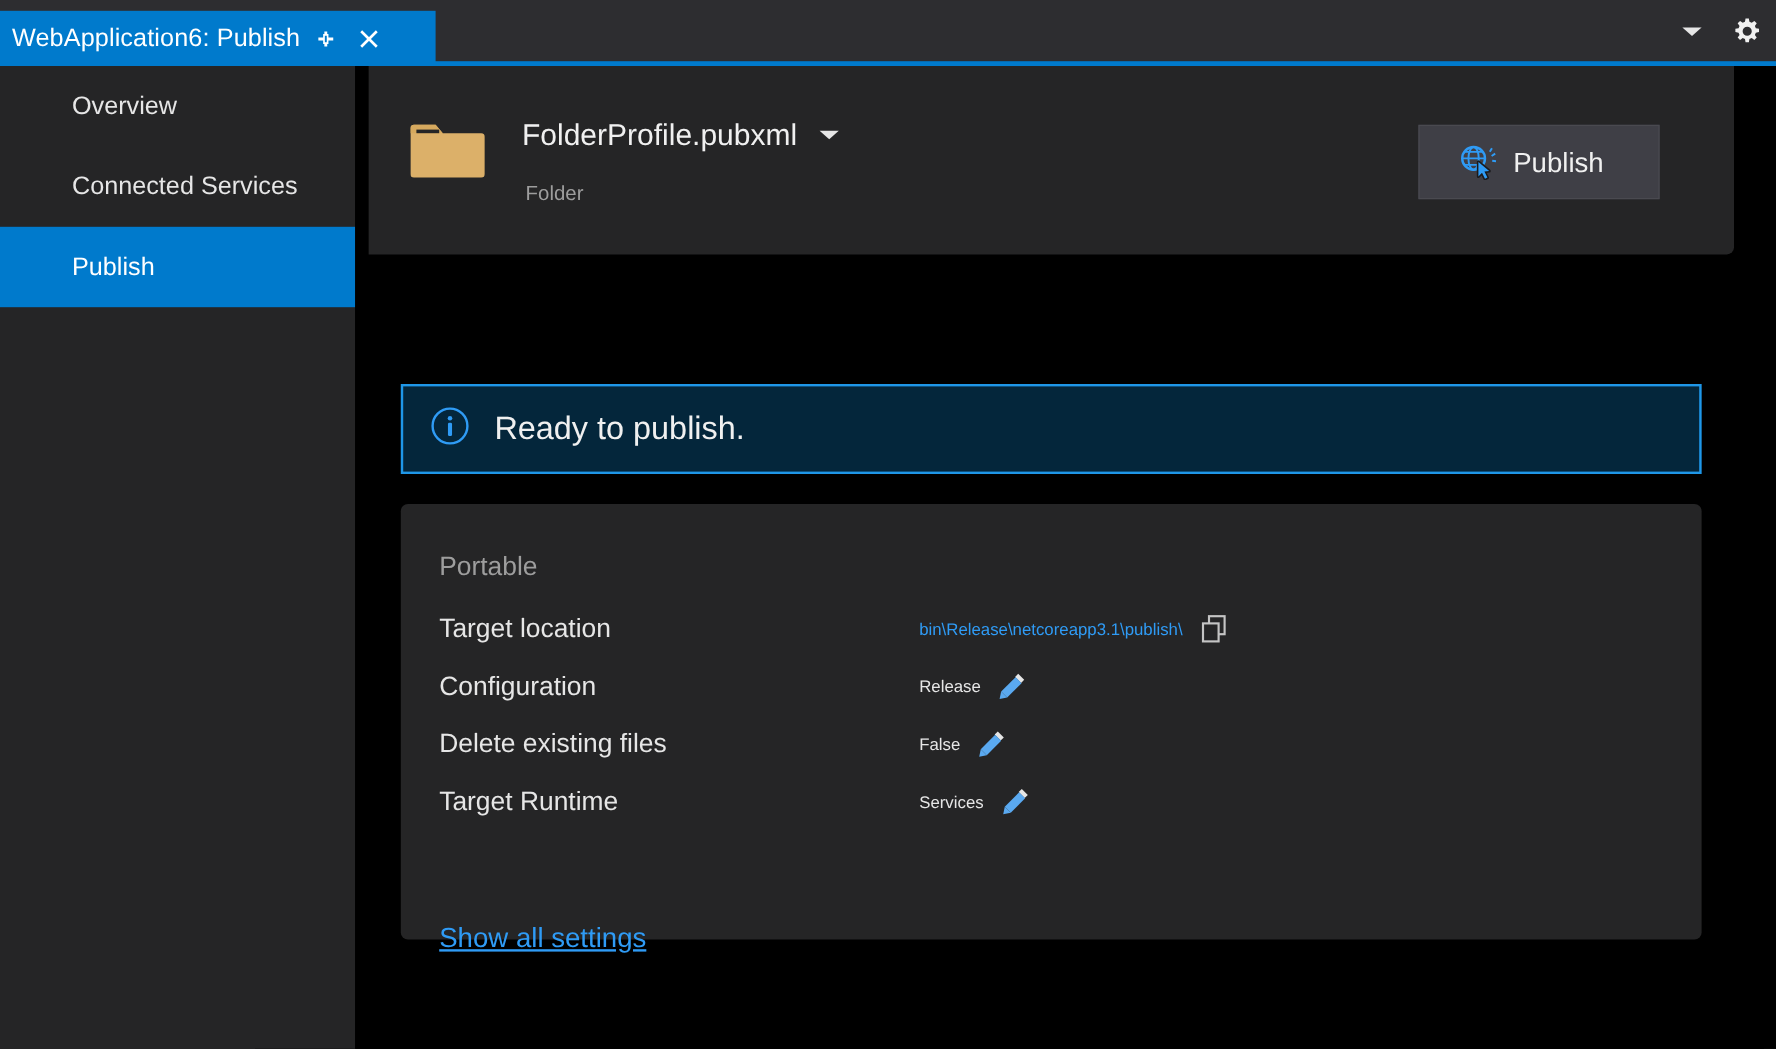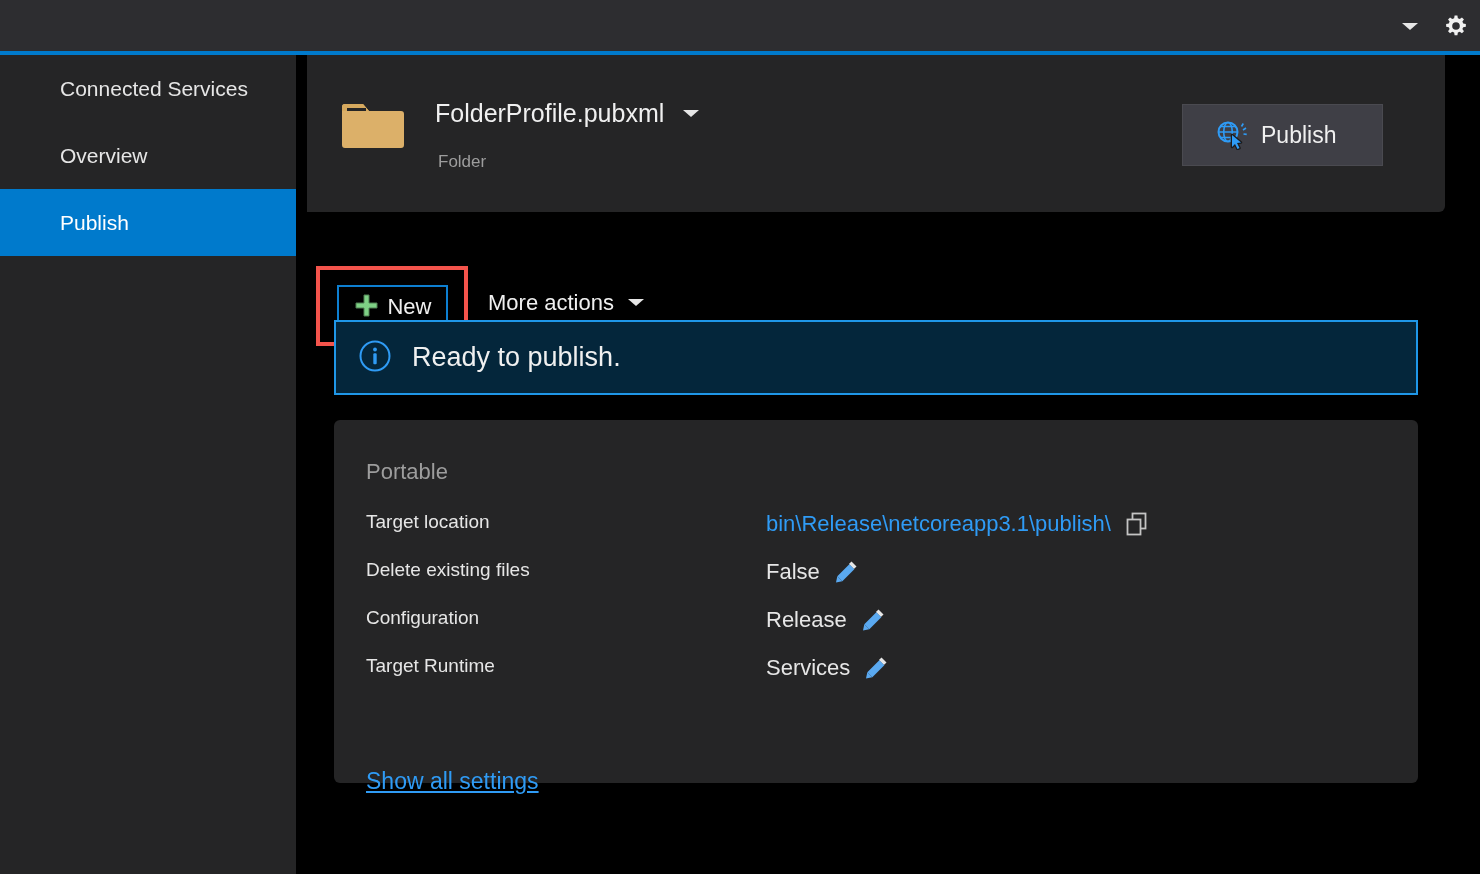--- a/index.html
+++ b/index.html
@@ -123,57 +123,70 @@
   .settings-card {
     position: absolute; left: 27px; top: 365px; width: 1084px; height: 363px;
     background: #252526; border-radius: 6px;
   }
   .settings-title {
     position: absolute; left: 32px; top: 39px;
     color: #9d9d9d; font-size: 22px;
   }
   .settings-rows { position: absolute; left: 32px; top: 91px; width: 1020px; }
   .srow { position: relative; height: 48px; }
-  .srow-label { position: absolute; left: 0; top: 0; color: #e6e6e6; font-size: 19px; white-space: nowrap; }
+  .srow-label { position: absolute; left: 0; top: 0; color: #e6e6e6; font-size: 22px; white-space: nowrap; }
   .srow-value { position: absolute; left: 400px; top: 0; display: flex; align-items: center; gap: 13px; }
-  .srow-value-text { color: #e6e6e6; font-size: 22px; white-space: nowrap; }
+  .srow-value-text { color: #e6e6e6; font-size: 14px; white-space: nowrap; }
   .srow-value-text.link { color: #2f9bf5; cursor: pointer; }
   .show-all {
     position: absolute; left: 32px; top: 348px;
     color: #2f9bf5; font-size: 23px; cursor: pointer; text-decoration: underline;
   }
   .icon-btn { display: flex; align-items: center; cursor: pointer; }
 </style>
 </head>
 <body>
 
 <div class="root">
 
   <div class="tabstrip">
+    <div class="tab">
+      <span class="tab-title">WebApplication6: Publish</span>
+      <span class="tab-btn tab-pin">
+        <svg width="17" height="17" viewBox="0 0 17 17">
+          <path d="M3 8 h4 V5 h1 v-2 h1 v2 h1 v3 h4 v1 h-4 v3 h-1 v2 h-1 v-2 h-1 v-3 H3 z" fill="none" stroke="#ffffff" stroke-width="1.4"></path>
+        </svg>
+      </span>
+      <span class="tab-btn tab-close">
+        <svg width="19" height="19" viewBox="0 0 19 19">
+          <path d="M3 3 L16 16 M16 3 L3 16" stroke="#ffffff" stroke-width="2.2" fill="none"></path>
+        </svg>
+      </span>
+    </div>
     <div class="win-tools">
       <span class="win-tool">
         <svg width="20" height="14" viewBox="0 0 20 14">
           <path d="M2 4 L10 11 L18 4 Z" fill="#e6e6e6"></path>
         </svg>
       </span>
       <span class="win-tool">
         <svg width="24" height="24" viewBox="0 0 24 24">
           <path d="M12 8.2 a3.8 3.8 0 1 0 0 7.6 a3.8 3.8 0 1 0 0 -7.6 z M10.6 1.5 h2.8 l.45 2.65 1.9 .8 2.2-1.55 2 2 -1.55 2.2 .8 1.9 2.65 .45 v2.8 l-2.65 .45 -.8 1.9 1.55 2.2 -2 2 -2.2-1.55 -1.9 .8 -.45 2.65 h-2.8 l-.45-2.65 -1.9-.8 -2.2 1.55 -2-2 1.55-2.2 -.8-1.9 -2.65-.45 v-2.8 l2.65-.45 .8-1.9 -1.55-2.2 2-2 2.2 1.55 1.9-.8 z" fill="#f0f0f0"></path>
         </svg>
       </span>
     </div>
     <div class="tab-underline"></div>
   </div>
 
   <div class="sidebar">
     <div class="side-item">
+      <span>Overview</span>
+    </div>
+    <div class="side-item">
       <span>Connected Services</span>
-    </div>
-    <div class="side-item">
-      <span>Overview</span>
     </div>
     <div class="side-item active">
       <span>Publish</span>
     </div>
   </div>
 
   <div class="gap-col"></div>
 
   <div class="content">
 
@@ -203,39 +216,20 @@
             <path d="M3.8 12 h18.4 M5 6.6 h16 M5 17.4 h16" stroke="#2f9bf5" stroke-width="1.5" fill="none"></path>
             <path d="M17 15 L17 27 L20 24 L22.5 29 L24.5 28 L22 23 L26 22.5 Z" fill="#1b1b1d" stroke="#1b1b1d" stroke-width="2.6" stroke-linejoin="round"></path>
             <path d="M17 15 L17 27 L20 24 L22.5 29 L24.5 28 L22 23 L26 22.5 Z" fill="#2f9bf5"></path>
             <path d="M28 10 l3-2 M28.5 14 l3.2 .4 M26.5 6.5 l1.8-3" stroke="#2f9bf5" stroke-width="1.6" fill="none"></path>
           </svg>
         </span>
         <span class="publish-btn-label">Publish</span>
       </div>
     </div>
 
-    <div class="actions-bar">
-      <div class="highlight-box"></div>
-      <div class="new-btn">
-        <span>
-          <svg width="27" height="27" viewBox="0 0 27 27">
-            <path d="M11 3 h5 v8 h8 v5 h-8 v8 h-5 v-8 H3 v-5 h8 z" fill="#7ed085" stroke="#4e7f53" stroke-width="1"></path>
-          </svg>
-        </span>
-        <span class="new-label">New</span>
-      </div>
-      <div class="more-actions">
-        <span class="more-actions-label">More actions</span>
-        <span>
-          <svg width="18" height="12" viewBox="0 0 18 12">
-            <path d="M1 3 L9 10 L17 3 Z" fill="#e6e6e6"></path>
-          </svg>
-        </span>
-      </div>
-    </div>
 
     <div class="info-banner">
       <span>
         <svg width="34" height="34" viewBox="0 0 34 34">
           <circle cx="17" cy="17" r="14.5" fill="none" stroke="#2f9bf5" stroke-width="2"></circle>
           <circle cx="17" cy="10.5" r="1.9" fill="#2f9bf5"></circle>
           <rect x="15.3" y="14.3" width="3.4" height="11" rx="1.1" fill="#2f9bf5"></rect>
         </svg>
       </span>
       <span class="info-text">Ready to publish.</span>
@@ -247,54 +241,54 @@
       <div class="settings-rows">
 
         <div class="srow">
           <span class="srow-label">Target location</span>
           <span class="srow-value">
             <span class="srow-value-text link">bin\Release\netcoreapp3.1\publish\</span>
             <span class="icon-btn">
               <svg width="26" height="26" viewBox="0 0 26 26">
                 <rect x="8.5" y="2.5" width="13" height="15" fill="none" stroke="#c4c4c4" stroke-width="1.8"></rect>
                 <rect x="3.5" y="8.5" width="13" height="15" fill="#252526" stroke="#c4c4c4" stroke-width="1.8"></rect>
+              </svg>
+            </span>
+          </span>
+        </div>
+
+        <div class="srow">
+          <span class="srow-label">Configuration</span>
+          <span class="srow-value">
+            <span class="srow-value-text">Release</span>
+            <span class="icon-btn">
+              <svg width="26" height="26" viewBox="0 0 26 26">
+                <path d="M18.5 2.5 l5 5 -2.6 2.6 -5-5 z" fill="#e6e6e6"></path>
+                <path d="M16.3 5.3 l5 5 -12 12 -5-5 z" fill="#5aa9f0"></path>
+                <path d="M4.3 17.3 l5 5 -6.3 1.3 z" fill="#5aa9f0"></path>
               </svg>
             </span>
           </span>
         </div>
 
         <div class="srow">
           <span class="srow-label">Delete existing files</span>
           <span class="srow-value">
             <span class="srow-value-text">False</span>
             <span class="icon-btn">
               <svg width="26" height="26" viewBox="0 0 26 26">
                 <path d="M18.5 2.5 l5 5 -2.6 2.6 -5-5 z" fill="#e6e6e6"></path>
                 <path d="M16.3 5.3 l5 5 -12 12 -5-5 z" fill="#5aa9f0"></path>
                 <path d="M4.3 17.3 l5 5 -6.3 1.3 z" fill="#5aa9f0"></path>
               </svg>
             </span>
           </span>
         </div>
 
         <div class="srow">
-          <span class="srow-label">Configuration</span>
-          <span class="srow-value">
-            <span class="srow-value-text">Release</span>
-            <span class="icon-btn">
-              <svg width="26" height="26" viewBox="0 0 26 26">
-                <path d="M18.5 2.5 l5 5 -2.6 2.6 -5-5 z" fill="#e6e6e6"></path>
-                <path d="M16.3 5.3 l5 5 -12 12 -5-5 z" fill="#5aa9f0"></path>
-                <path d="M4.3 17.3 l5 5 -6.3 1.3 z" fill="#5aa9f0"></path>
-              </svg>
-            </span>
-          </span>
-        </div>
-
-        <div class="srow">
           <span class="srow-label">Target Runtime</span>
           <span class="srow-value">
             <span class="srow-value-text">Services</span>
             <span class="icon-btn">
               <svg width="26" height="26" viewBox="0 0 26 26">
                 <path d="M18.5 2.5 l5 5 -2.6 2.6 -5-5 z" fill="#e6e6e6"></path>
                 <path d="M16.3 5.3 l5 5 -12 12 -5-5 z" fill="#5aa9f0"></path>
                 <path d="M4.3 17.3 l5 5 -6.3 1.3 z" fill="#5aa9f0"></path>
               </svg>
             </span>

